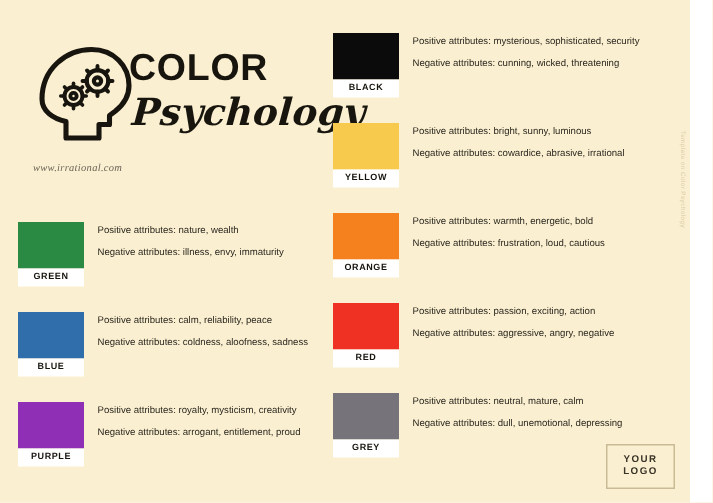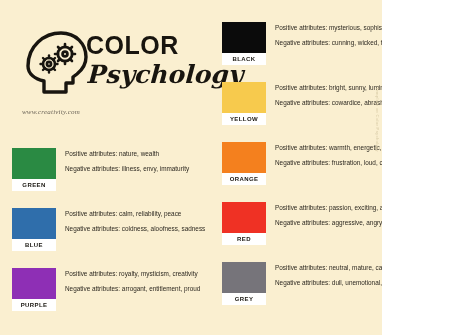--- a/index.html
+++ b/index.html
@@ -8,21 +8,21 @@
   }
   body {
     width: 475px;
     height: 335px;
     background: #ffffff;
     font-family: "Liberation Sans", sans-serif;
     overflow: hidden;
   }
   .poster {
     position: relative;
-    width: 382px;
+    width: 460px;
     height: 335px;
     background: #faefd0;
     box-sizing: border-box;
     overflow: hidden;
   }
 
   
   .header {
     position: absolute;
     left: 0;
@@ -204,21 +204,21 @@
           <line x1="52" y1="33" x2="54" y2="35"></line>
           <line x1="54" y1="21" x2="52" y2="23"></line>
           <line x1="42" y1="33" x2="40" y2="35"></line>
         </g>
       </svg>
     </div>
     <div class="title-block">
       <div class="title-main">COLOR</div>
       <div class="title-sub">Psychology</div>
     </div>
-    <div class="site-url">www.creativity.com</div>
+    <div class="site-url">www.irrational.com</div>
   </div>
 
   <div class="col col-left">
 
     <div class="entry">
       <div class="swatch-wrap">
         <span class="swatch" style="background-color: rgb(42, 138, 67);"></span>
         <span class="swatch-label">GREEN</span>
       </div>
       <div class="attrs">

